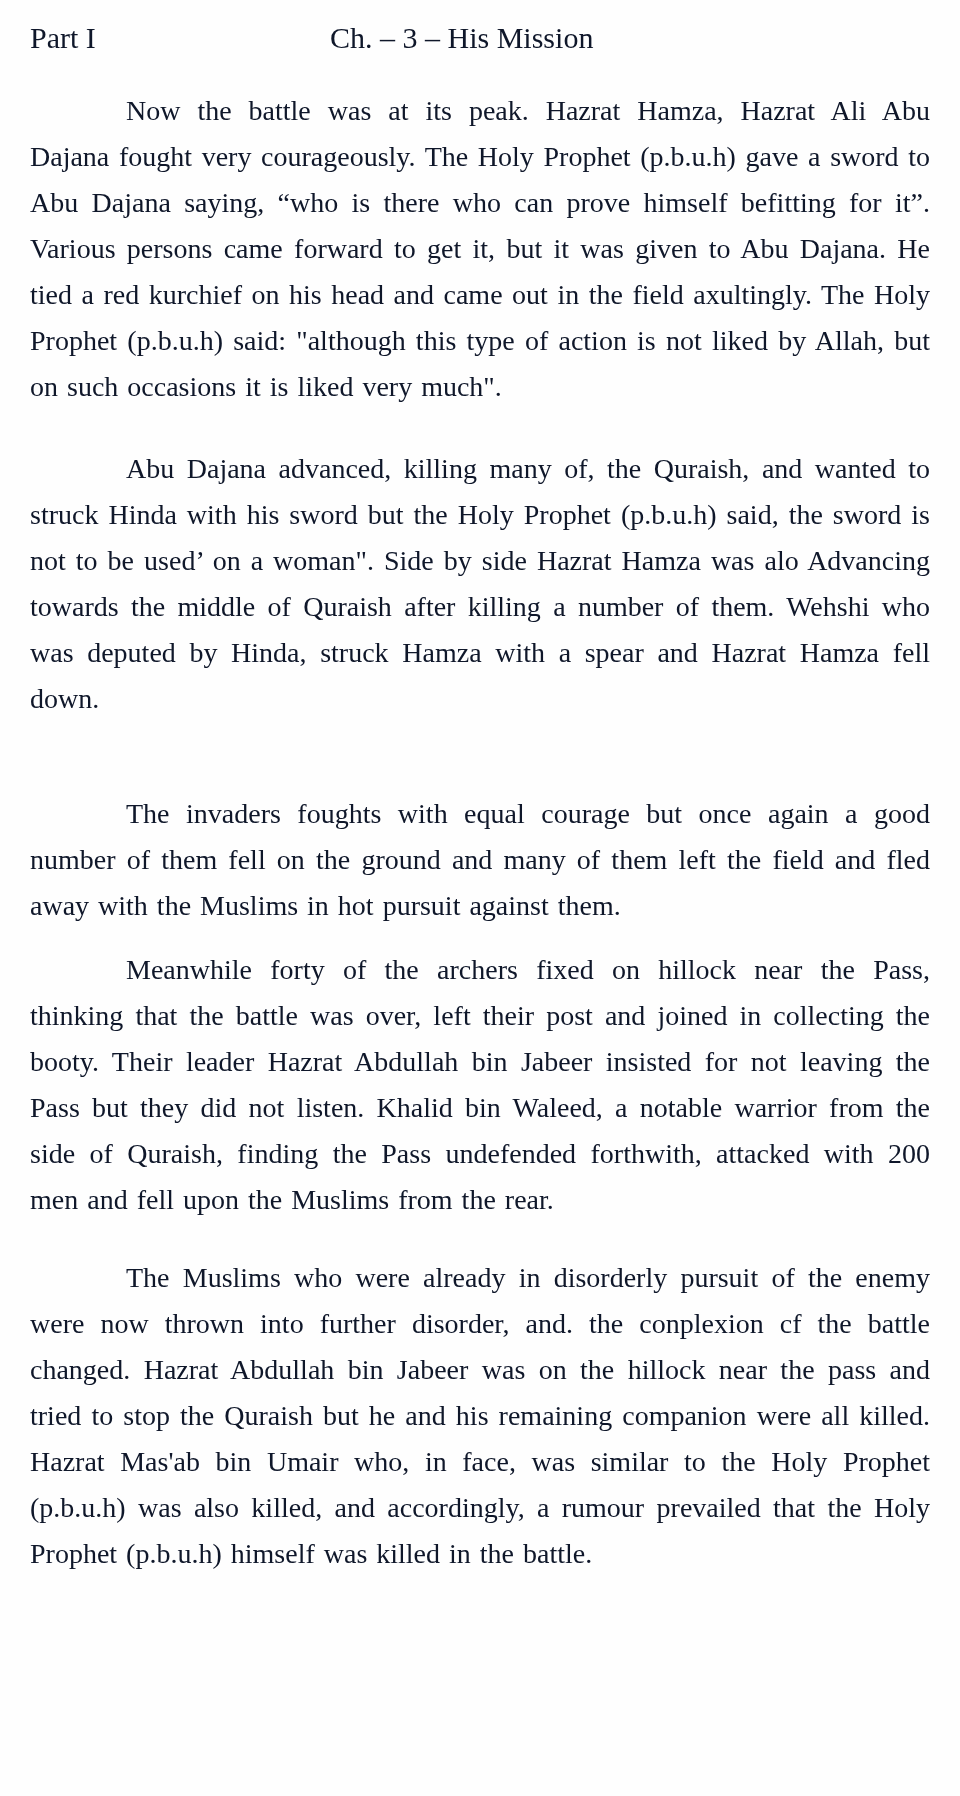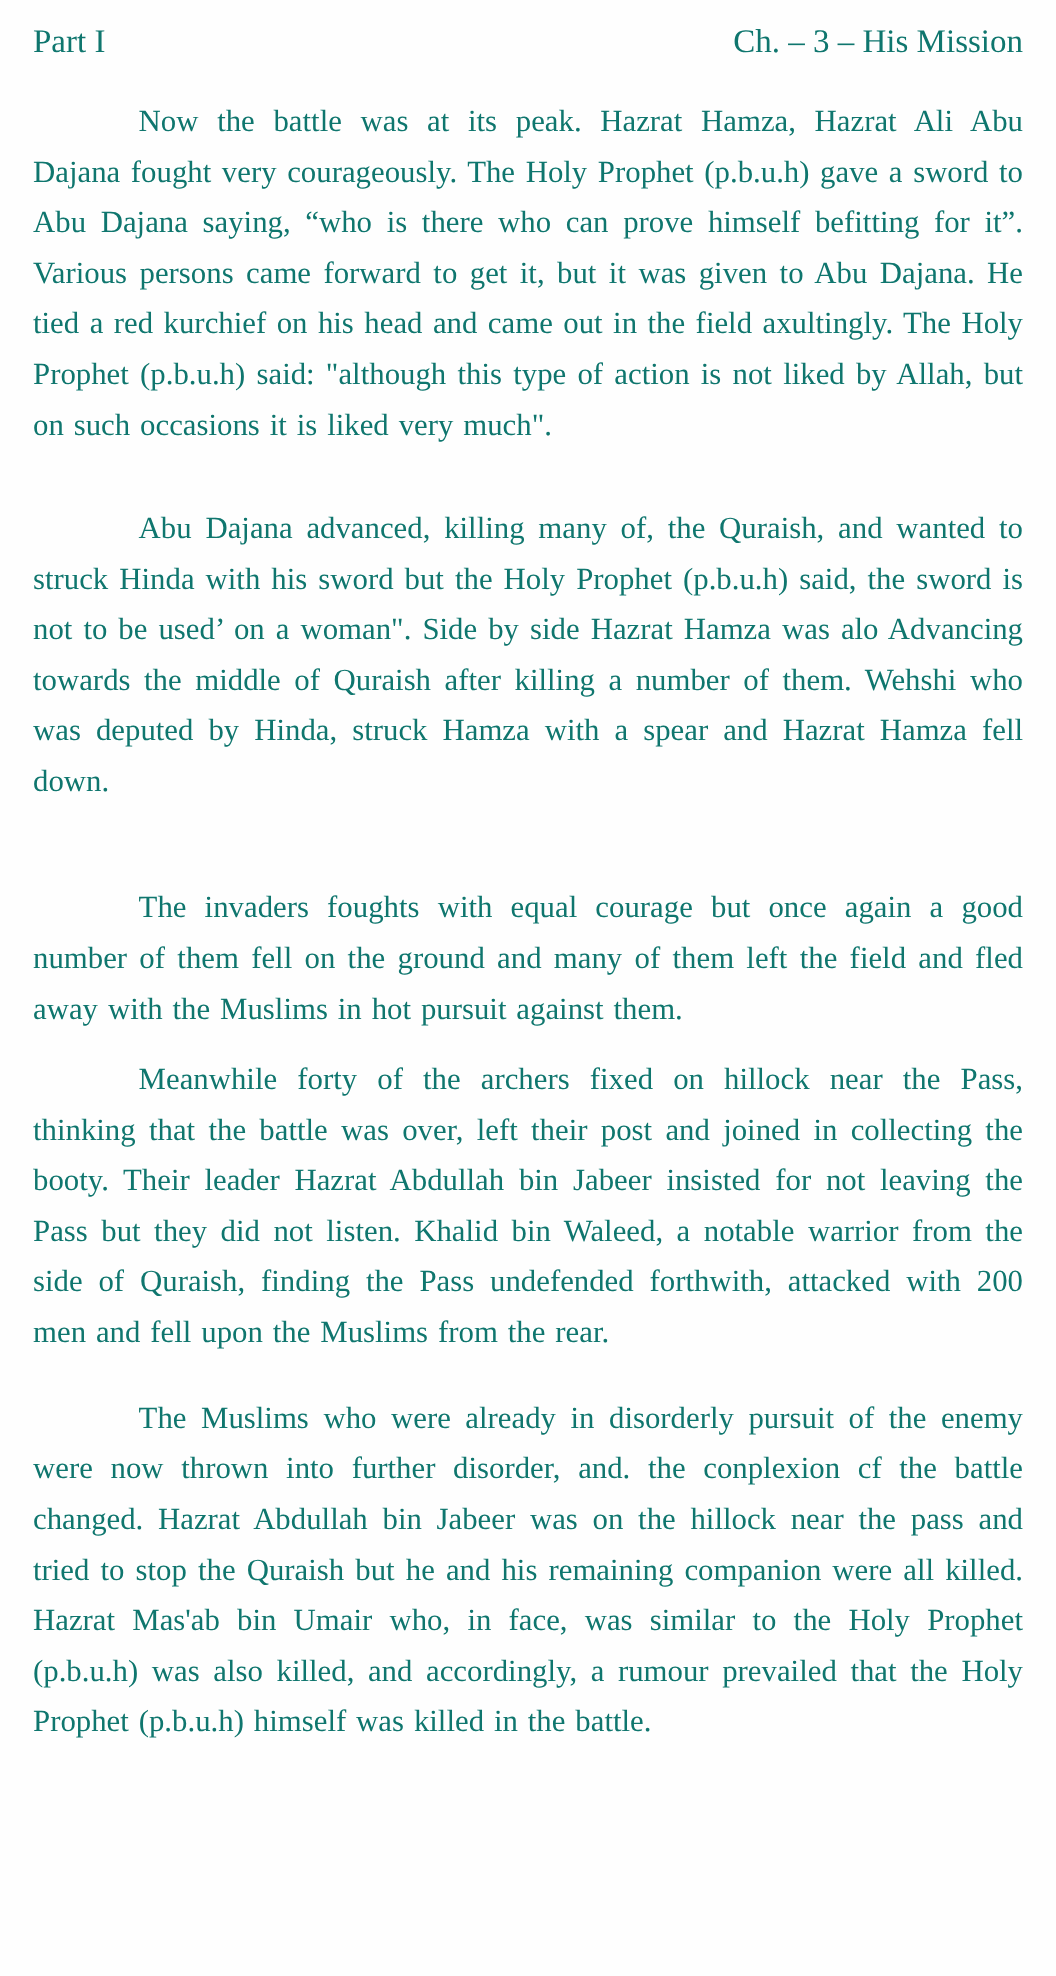--- a/index.html
+++ b/index.html
@@ -6,58 +6,58 @@
     margin: 0;
     padding: 0;
     background: #ffffff;
   }
   .page {
     position: relative;
     width: 960px;
     height: 1796px;
     margin: 0 auto;
     background: #fefefe;
-    color: #0f766e;
+    color: #0f172a;
     font-family: "Liberation Serif", "DejaVu Serif", serif;
     box-sizing: border-box;
     padding: 18px 30px 0 30px;
     overflow: hidden;
   }
   .page-header {
     display: flex;
     align-items: baseline;
     font-size: 30px;
     line-height: 40px;
     white-space: nowrap;
   }
   .page-header .hdr-left {
     flex: 1 1 0;
     text-align: left;
   }
   .page-header .hdr-center {
     flex: 2 1 0;
-    text-align: right;
+    text-align: left;
   }
   .page-header .hdr-right {
     flex: 1 1 0;
     text-align: right;
   }
   .page-body {
     margin-top: 30px;
   }
   .page-body p {
     margin: 0;
     font-size: 28px;
     line-height: 46px;
     text-align: justify;
     text-indent: 96px;
     word-spacing: 2px;
   }
   p.para-1 { margin-top: 0; }
-  p.para-2 { margin-top: 48px; }
+  p.para-2 { margin-top: 36px; }
   p.para-3 { margin-top: 69px; }
   p.para-4 { margin-top: 18px; }
   p.para-5 { margin-top: 32px; }
 </style>
 </head>
 <body>
 
 <div class="page">
 
   <div class="page-header">

